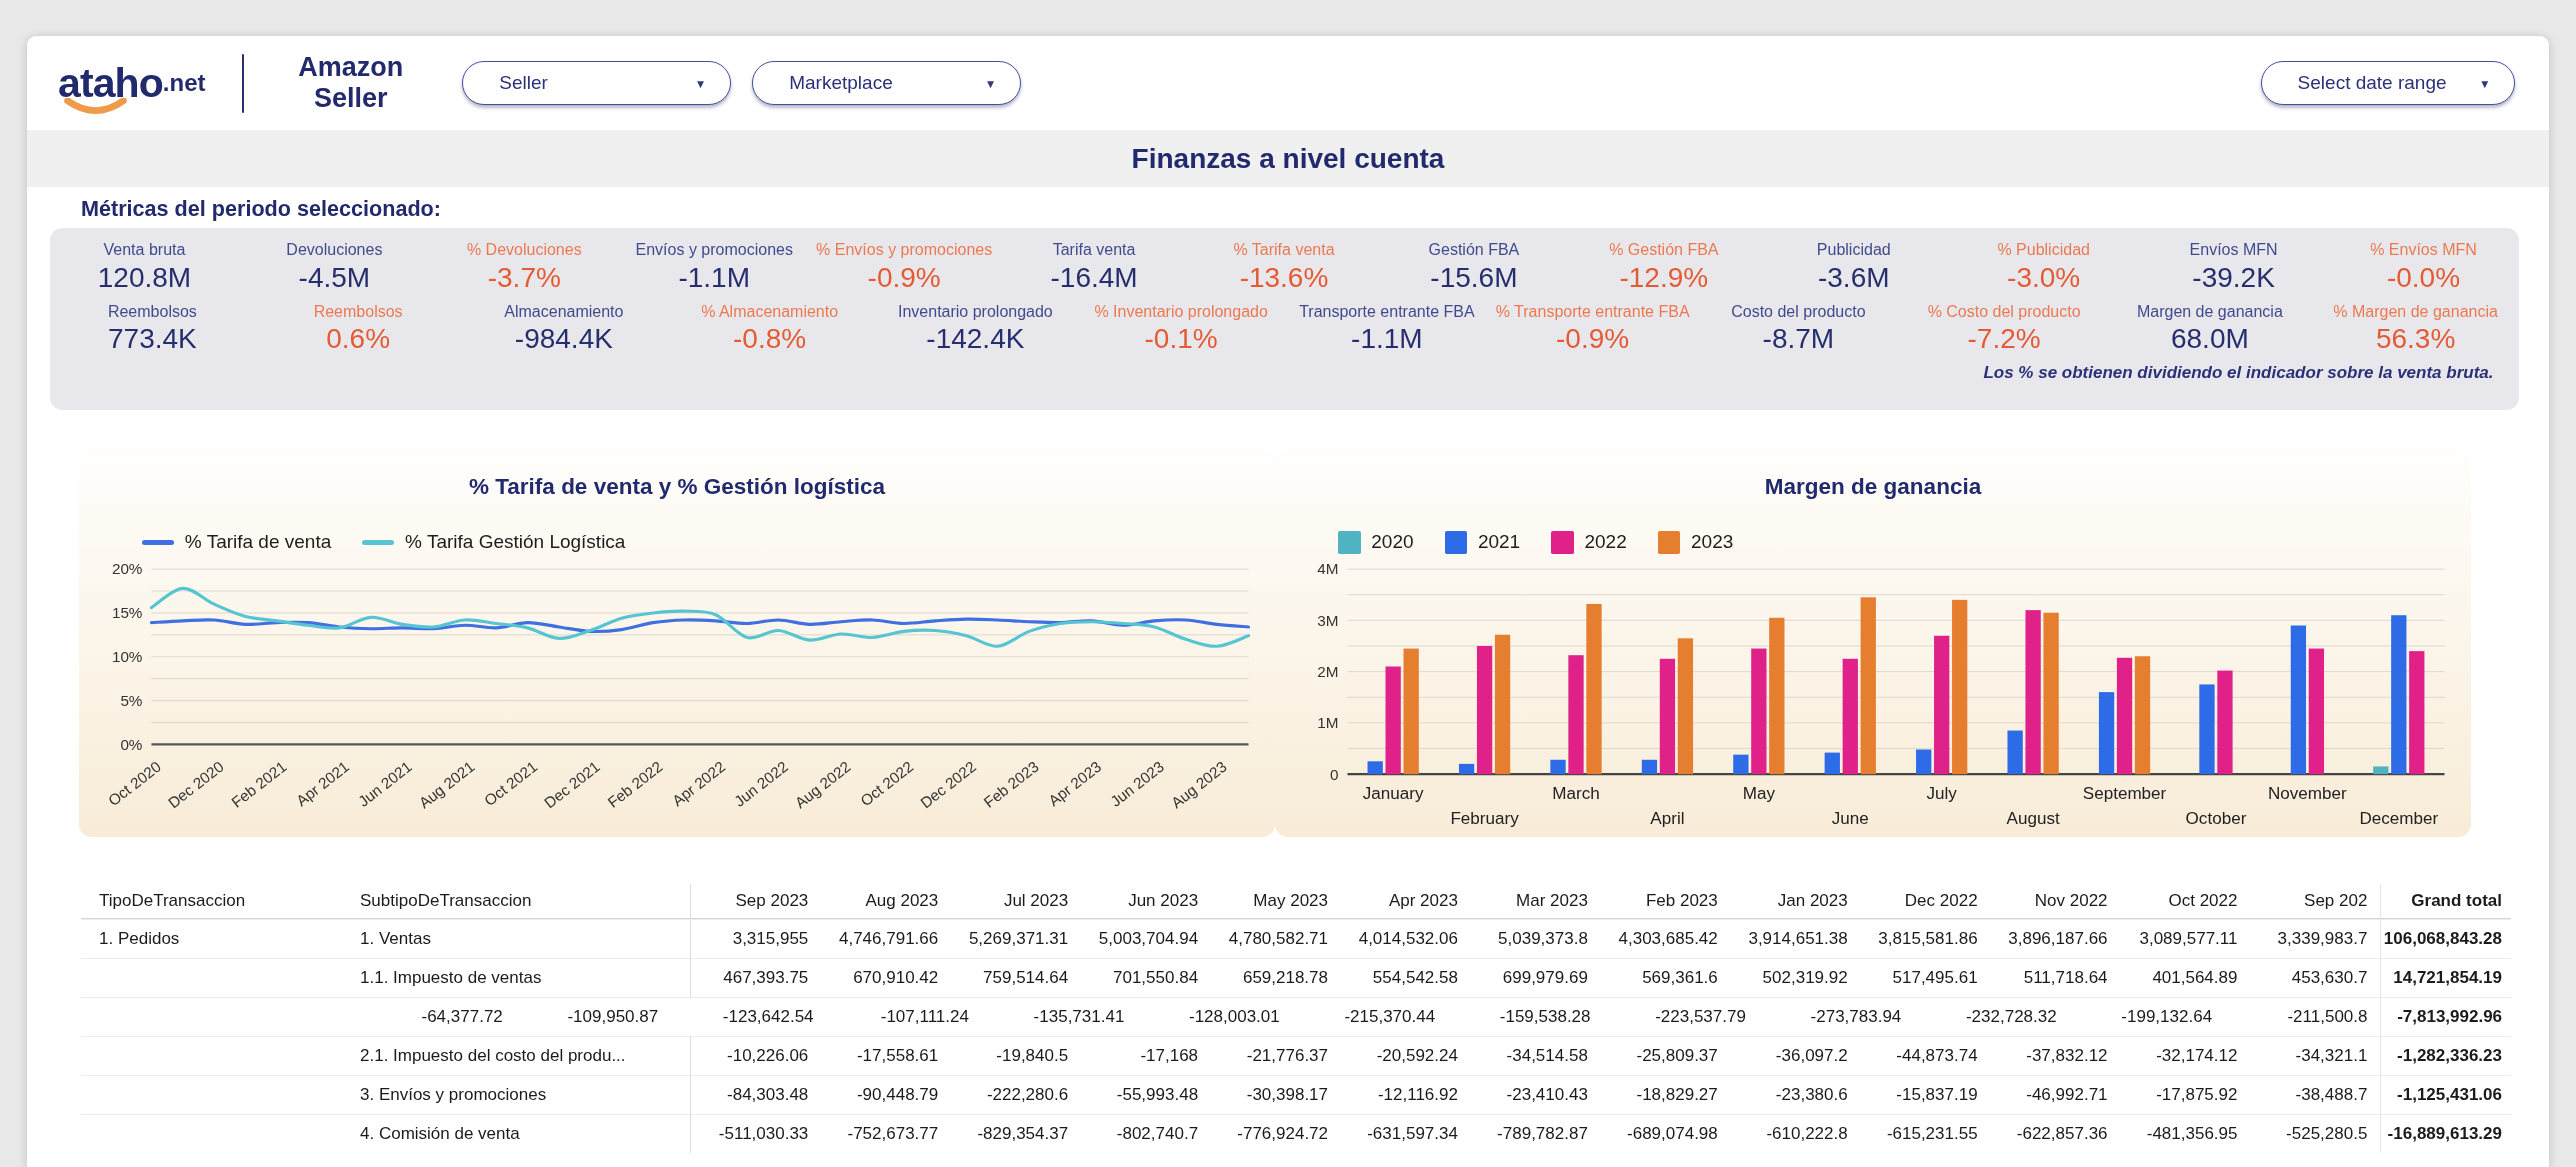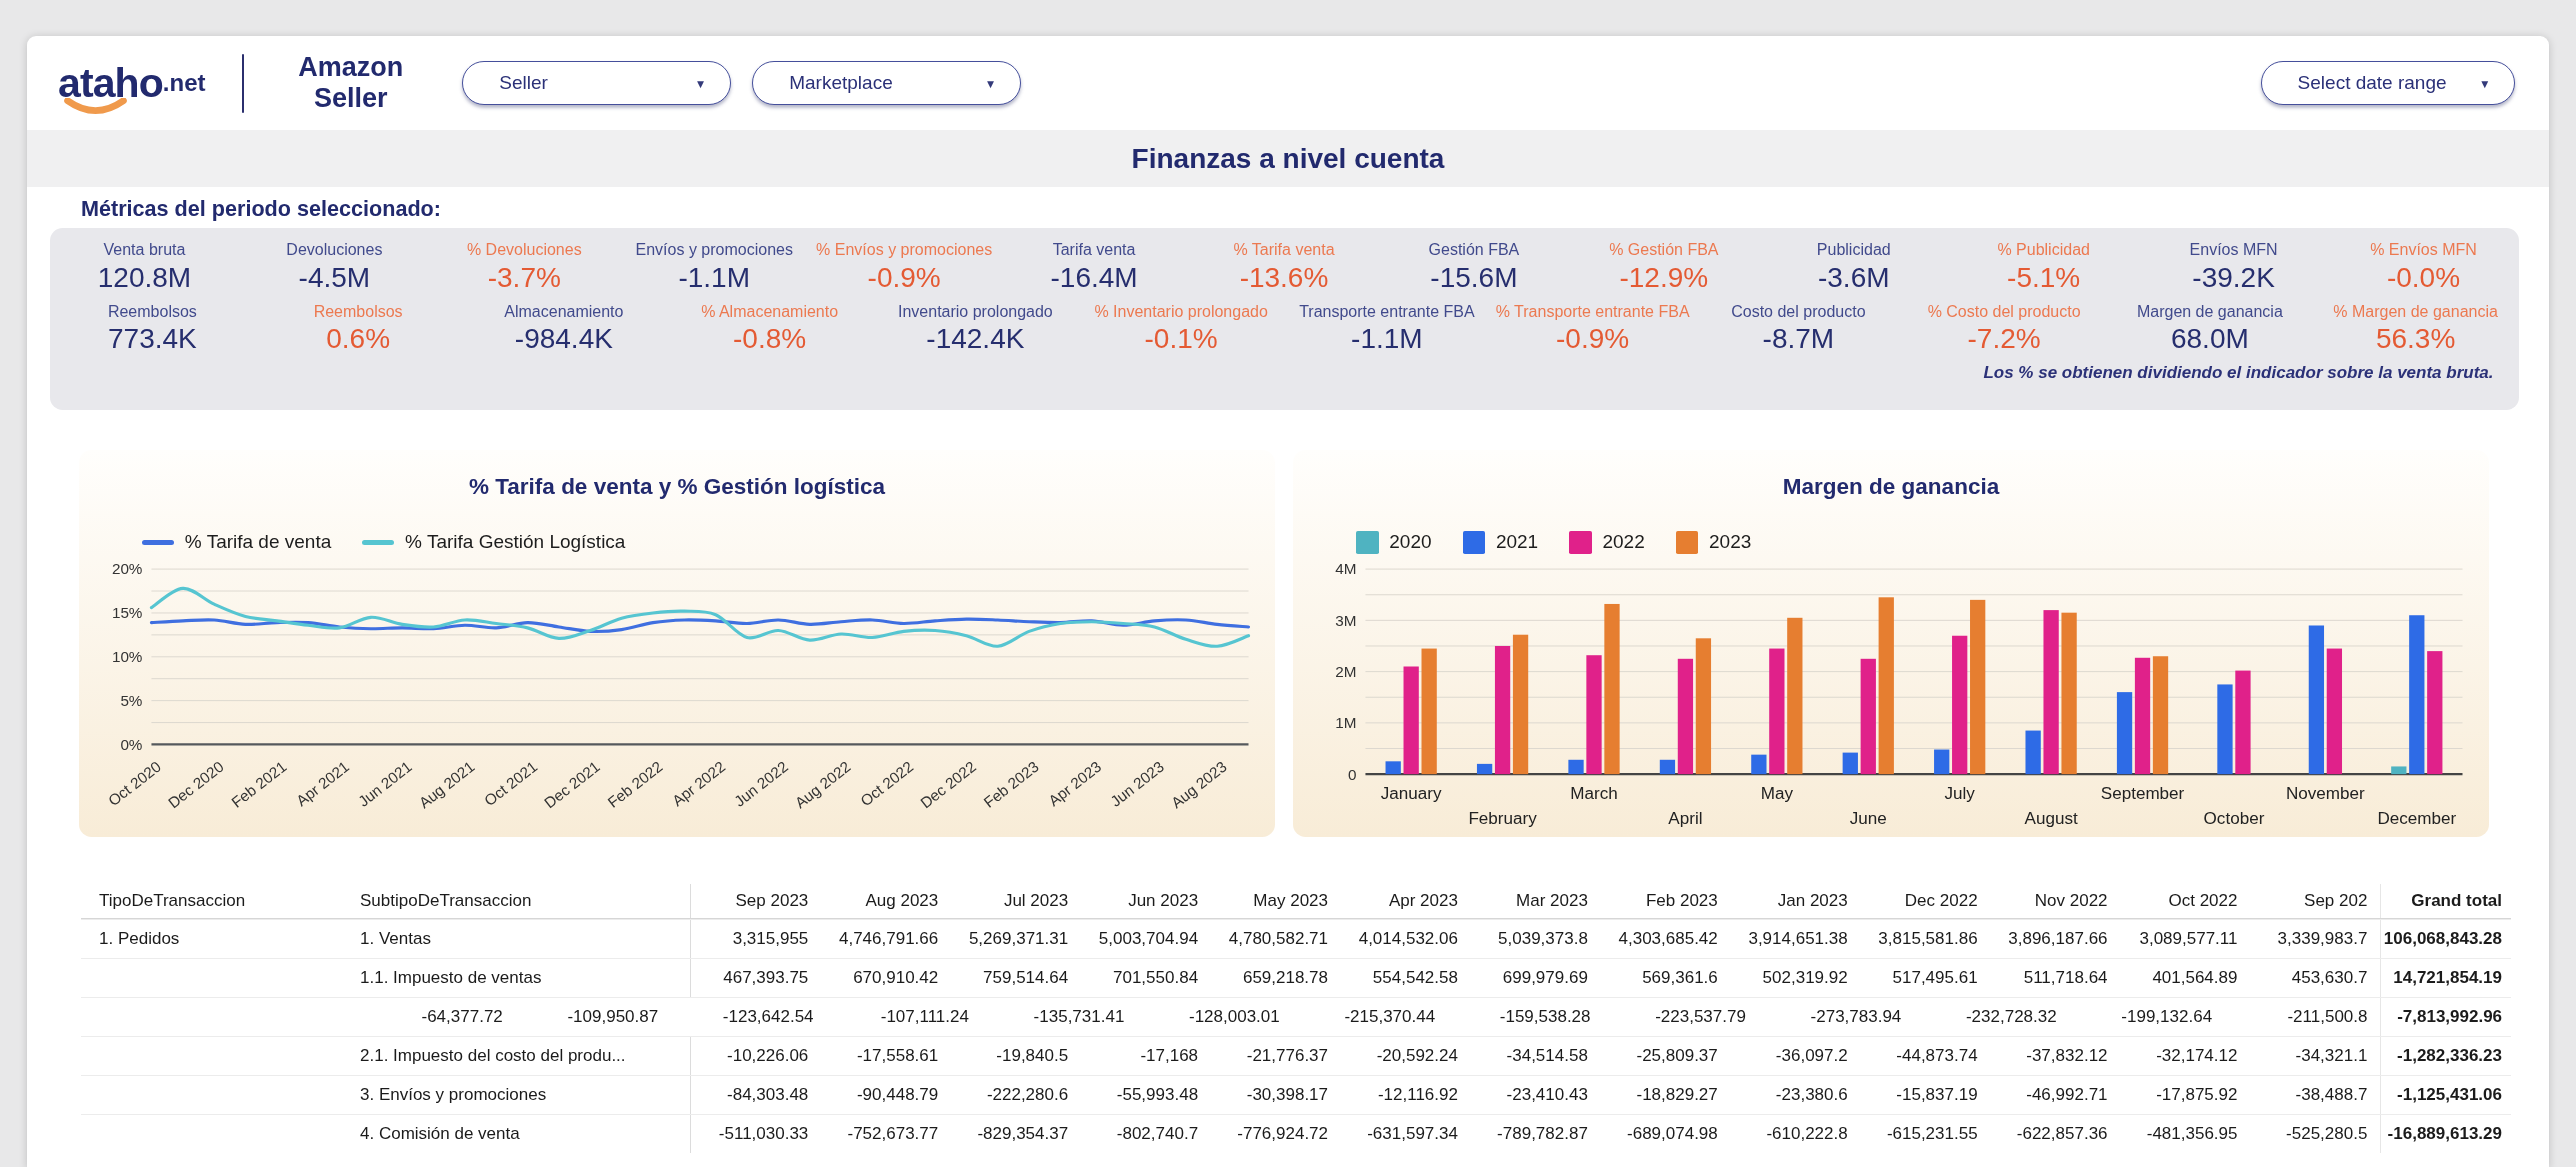--- a/index.html
+++ b/index.html
@@ -44,21 +44,21 @@
   }
   .m-row{display:flex;}
   .m-row + .m-row{margin-top:9px;}
   .metric{flex:1;text-align:center;}
   .metric .lbl{font-size:16px;color:#414a8c;}
   .metric .val{font-size:28px;color:#262e6e;margin-top:2.7px;}
   .metric.accent .lbl{color:#ec7950;}
   .metric.accent .val{color:#e45a33;}
   .metrics-note{margin-top:7.2px;text-align:right;padding-right:25px;font-size:17px;font-style:italic;font-weight:600;color:#2b3178;padding-left:44px;}
   
-  .charts{display:flex;gap:18px;margin:40px 0 0 52px;}
+  .charts{display:flex;margin:40px 0 0 52px;}
   .chart-panel{
     width:1196px;height:387px;border-radius:12.6px;
     background:linear-gradient(180deg,#fffefc 0%,#f8ecd7 100%);
     box-sizing:border-box;padding-top:23.4px;overflow:hidden;
   }
   .chart-title{text-align:center;font-size:22.5px;font-weight:800;color:var(--navy,#222a6e);height:29px;}
   .legend{display:flex;align-items:center;gap:31px;margin:27px 0 0 63px;height:25px;}
   .legend .item{display:flex;align-items:center;gap:10.8px;cursor:pointer;}
   .legend .line-swatch{width:32px;height:4.5px;border-radius:2.7px;}
   .legend .sq-swatch{width:22.5px;height:22.5px;border-radius:1.8px;}
@@ -149,21 +149,21 @@
         <div class="metric accent">
           <div class="lbl">% Gestión FBA</div>
           <div class="val">-12.9%</div>
         </div>
         <div class="metric">
           <div class="lbl">Publicidad</div>
           <div class="val">-3.6M</div>
         </div>
         <div class="metric accent">
           <div class="lbl">% Publicidad</div>
-          <div class="val">-5.1%</div>
+          <div class="val">-3.0%</div>
         </div>
         <div class="metric">
           <div class="lbl">Envíos MFN</div>
           <div class="val">-39.2K</div>
         </div>
         <div class="metric accent">
           <div class="lbl">% Envíos MFN</div>
           <div class="val">-0.0%</div>
         </div>
       </div>

